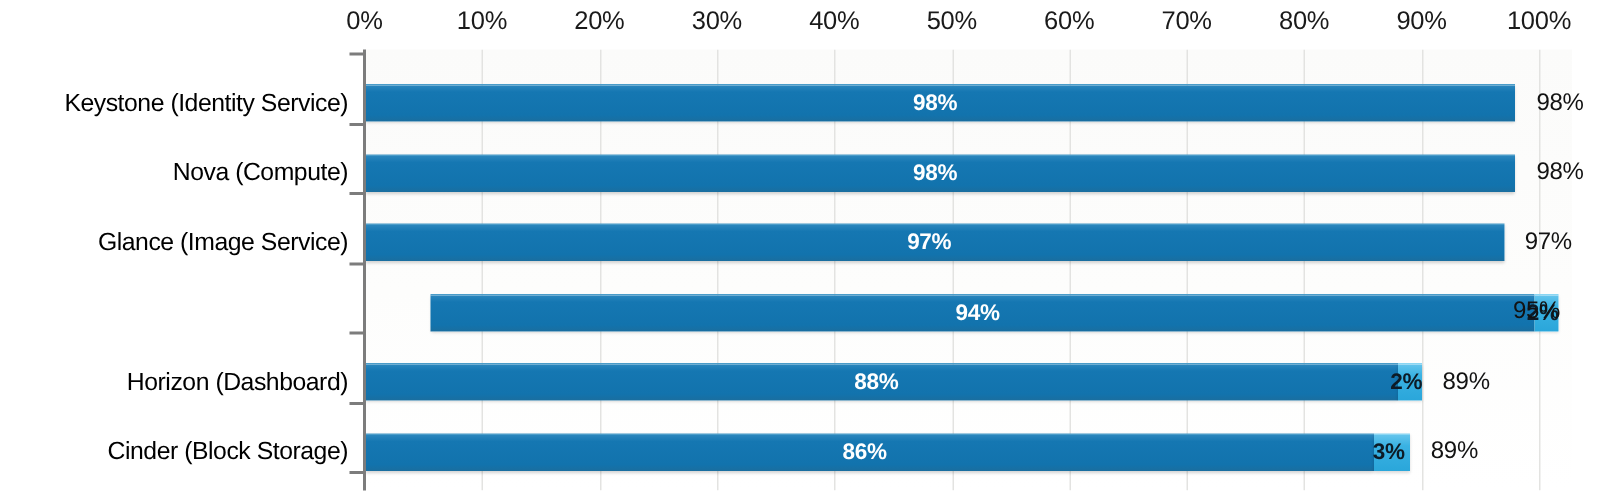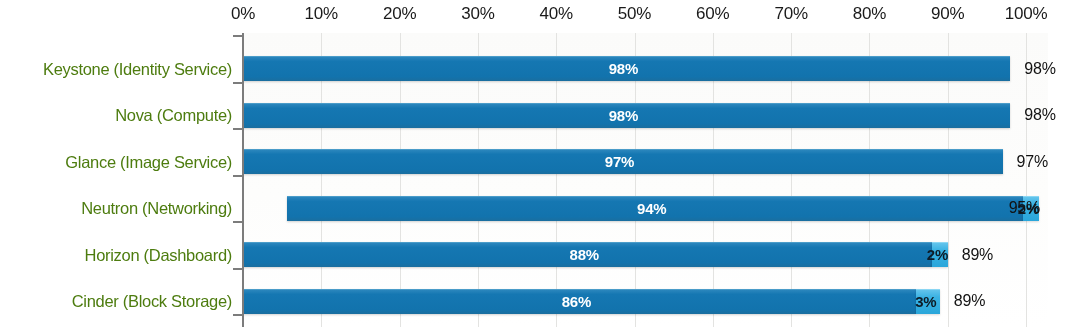--- a/index.html
+++ b/index.html
@@ -47,21 +47,21 @@
   .ytick{
     position:absolute;left:233px;
     width:10px;height:2px;background:#7c7c7c;
   }
 
   
   .cat-labels{position:absolute;left:0;top:33px;width:232px;height:294px;}
   .cat-label{
     position:absolute;right:0;
     text-align:right;
-    font-size:16.5px;color:#4d7c0f;
+    font-size:16.5px;color:#000000;
     font-family:"Liberation Sans", sans-serif;
     white-space:nowrap;letter-spacing:-0.3px;
     transform:translateY(-50%);
     line-height:1;
   }
 
   
   .bar-row{position:absolute;left:0;height:25px;}
   .seg{
     position:absolute;top:0;height:25px;
@@ -184,21 +184,20 @@
       <div class="ytick" style="top: 174.5px;"></div>
       <div class="ytick" style="top: 221px;"></div>
       <div class="ytick" style="top: 267.5px;"></div>
       <div class="ytick" style="top: 314px;"></div>
     </div>
 
   <div class="cat-labels" id="cat-labels">
       <div class="cat-label" style="top: 35.5px;">Keystone (Identity Service)</div>
       <div class="cat-label" style="top: 82px; margin-left: 24px;">Nova (Compute)</div>
       <div class="cat-label" style="top: 128.5px;">Glance (Image Service)</div>
-      <div class="cat-label" style="top: 175px;">Neutron (Networking)</div>
       <div class="cat-label" style="top: 268px;">Cinder (Block Storage)</div>
       <div class="cat-label" style="top: 221.5px;">Horizon (Dashboard)</div>
     </div>
 
   <div id="total-labels">
       <div class="total-label" style="left: 1024.34px; top: 68.5px;">98%</div>
       <div class="total-label" style="left: 1024.34px; top: 115px;">98%</div>
       <div class="total-label" style="left: 1016.51px; top: 161.5px;">97%</div>
       <div class="total-label" style="left: 1008.68px; top: 208px; text-align: center;">95%</div>
       <div class="total-label" style="left: 961.7px; top: 254.5px;">89%</div>

